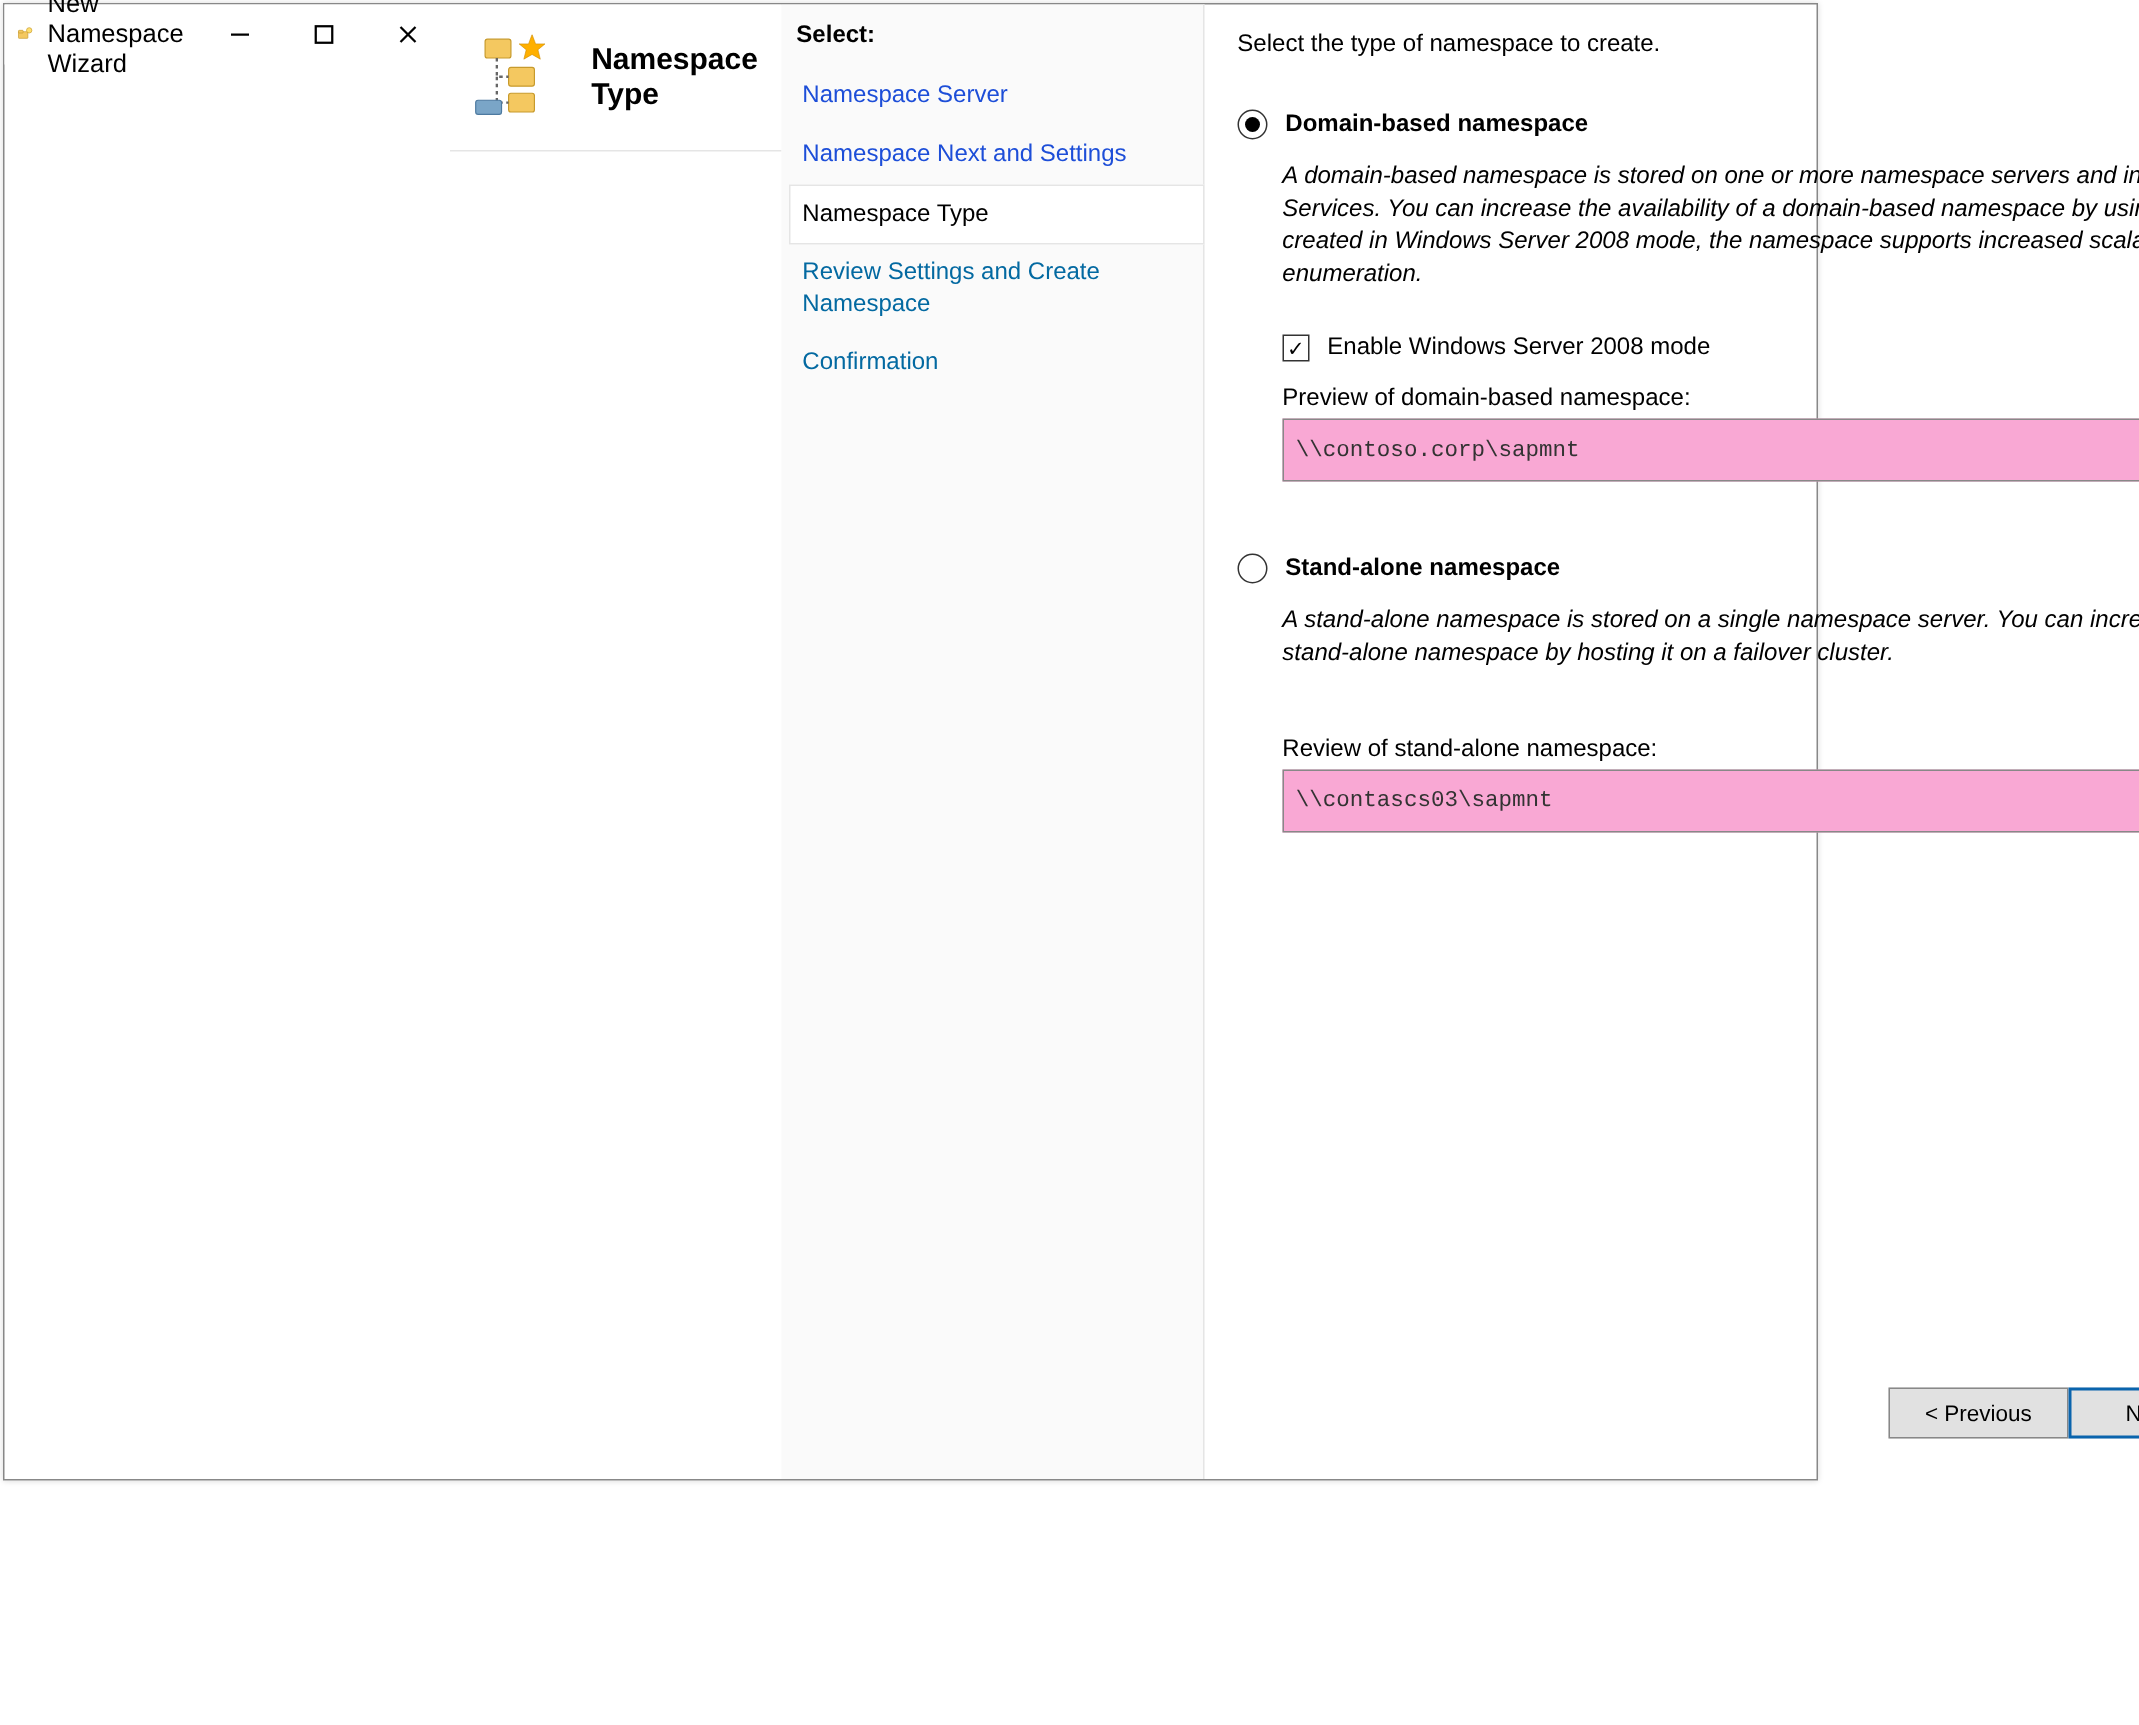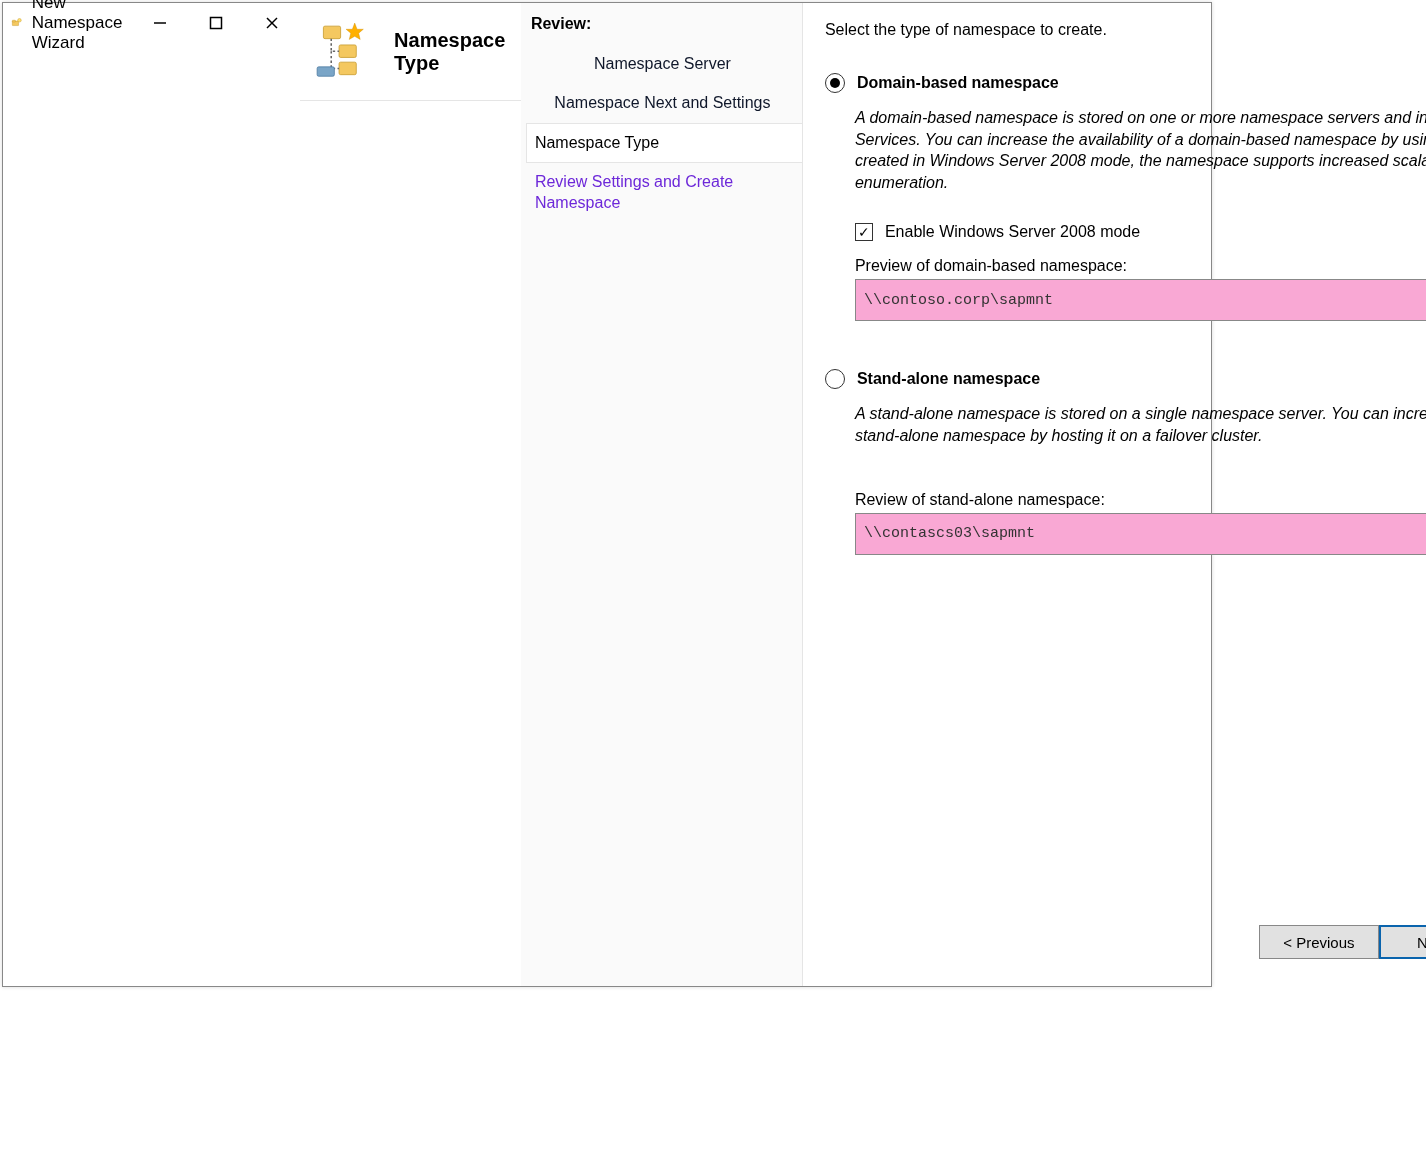--- a/index.html
+++ b/index.html
@@ -65,23 +65,23 @@
     padding: 10px 10px 0 10px;
   }
   .steps-header { font-weight: bold; font-size: 16px; margin: 2px 0 12px 0; }
   .step {
     display: block;
     padding: 9px 2px 9px 4px;
     font-size: 16px;
     line-height: 1.3;
     cursor: pointer;
   }
-  .step.link { color: #0f172a; text-align: center; }
+  .step.link { color: #1d4ed8; }
   .step.current { background: #fff; color: #000; border:1px solid #e5e5e5; margin-left:-5px; margin-right:-11px; padding-left:8px;}
-  .step.upcoming { color: #6d28d9; }
+  .step.upcoming { color: #0369a1; }
 
   .content {
     flex: 1;
     padding: 18px 26px 12px 22px;
     display: flex;
     flex-direction: column;
     font-size: 16px;
     color: #000;
   }
   .instruction { margin-bottom: 34px; }
@@ -187,25 +187,26 @@
         <path d="M22 20 V36 H32 M22 36 V58 H32" fill="none" stroke="#666" stroke-width="2" stroke-dasharray="3,3"></path>
         <rect x="4" y="56" width="22" height="12" rx="2" fill="#7aa5c7" stroke="#4d7aa0"></rect>
       </svg>
     </span>
     <span class="header-title">Namespace Type</span>
   </div>
 
   <div class="body-area">
 
     <div class="sidebar">
-      <div class="steps-header">Review:</div>
+      <div class="steps-header">Select:</div>
       <span class="step link">Namespace Server</span>
       <span class="step link">Namespace Next and Settings</span>
       <span class="step current">Namespace Type</span>
       <span class="step upcoming">Review Settings and Create Namespace</span>
+      <span class="step upcoming">Confirmation</span>
     </div>
 
     <div class="content">
       <div class="instruction">Select the type of namespace to create.</div>
 
       <div class="radio-row">
         <span class="radio-outer">
             <span class="radio-inner"></span>
           </span>
         <span class="radio-label">Domain-based namespace</span>

